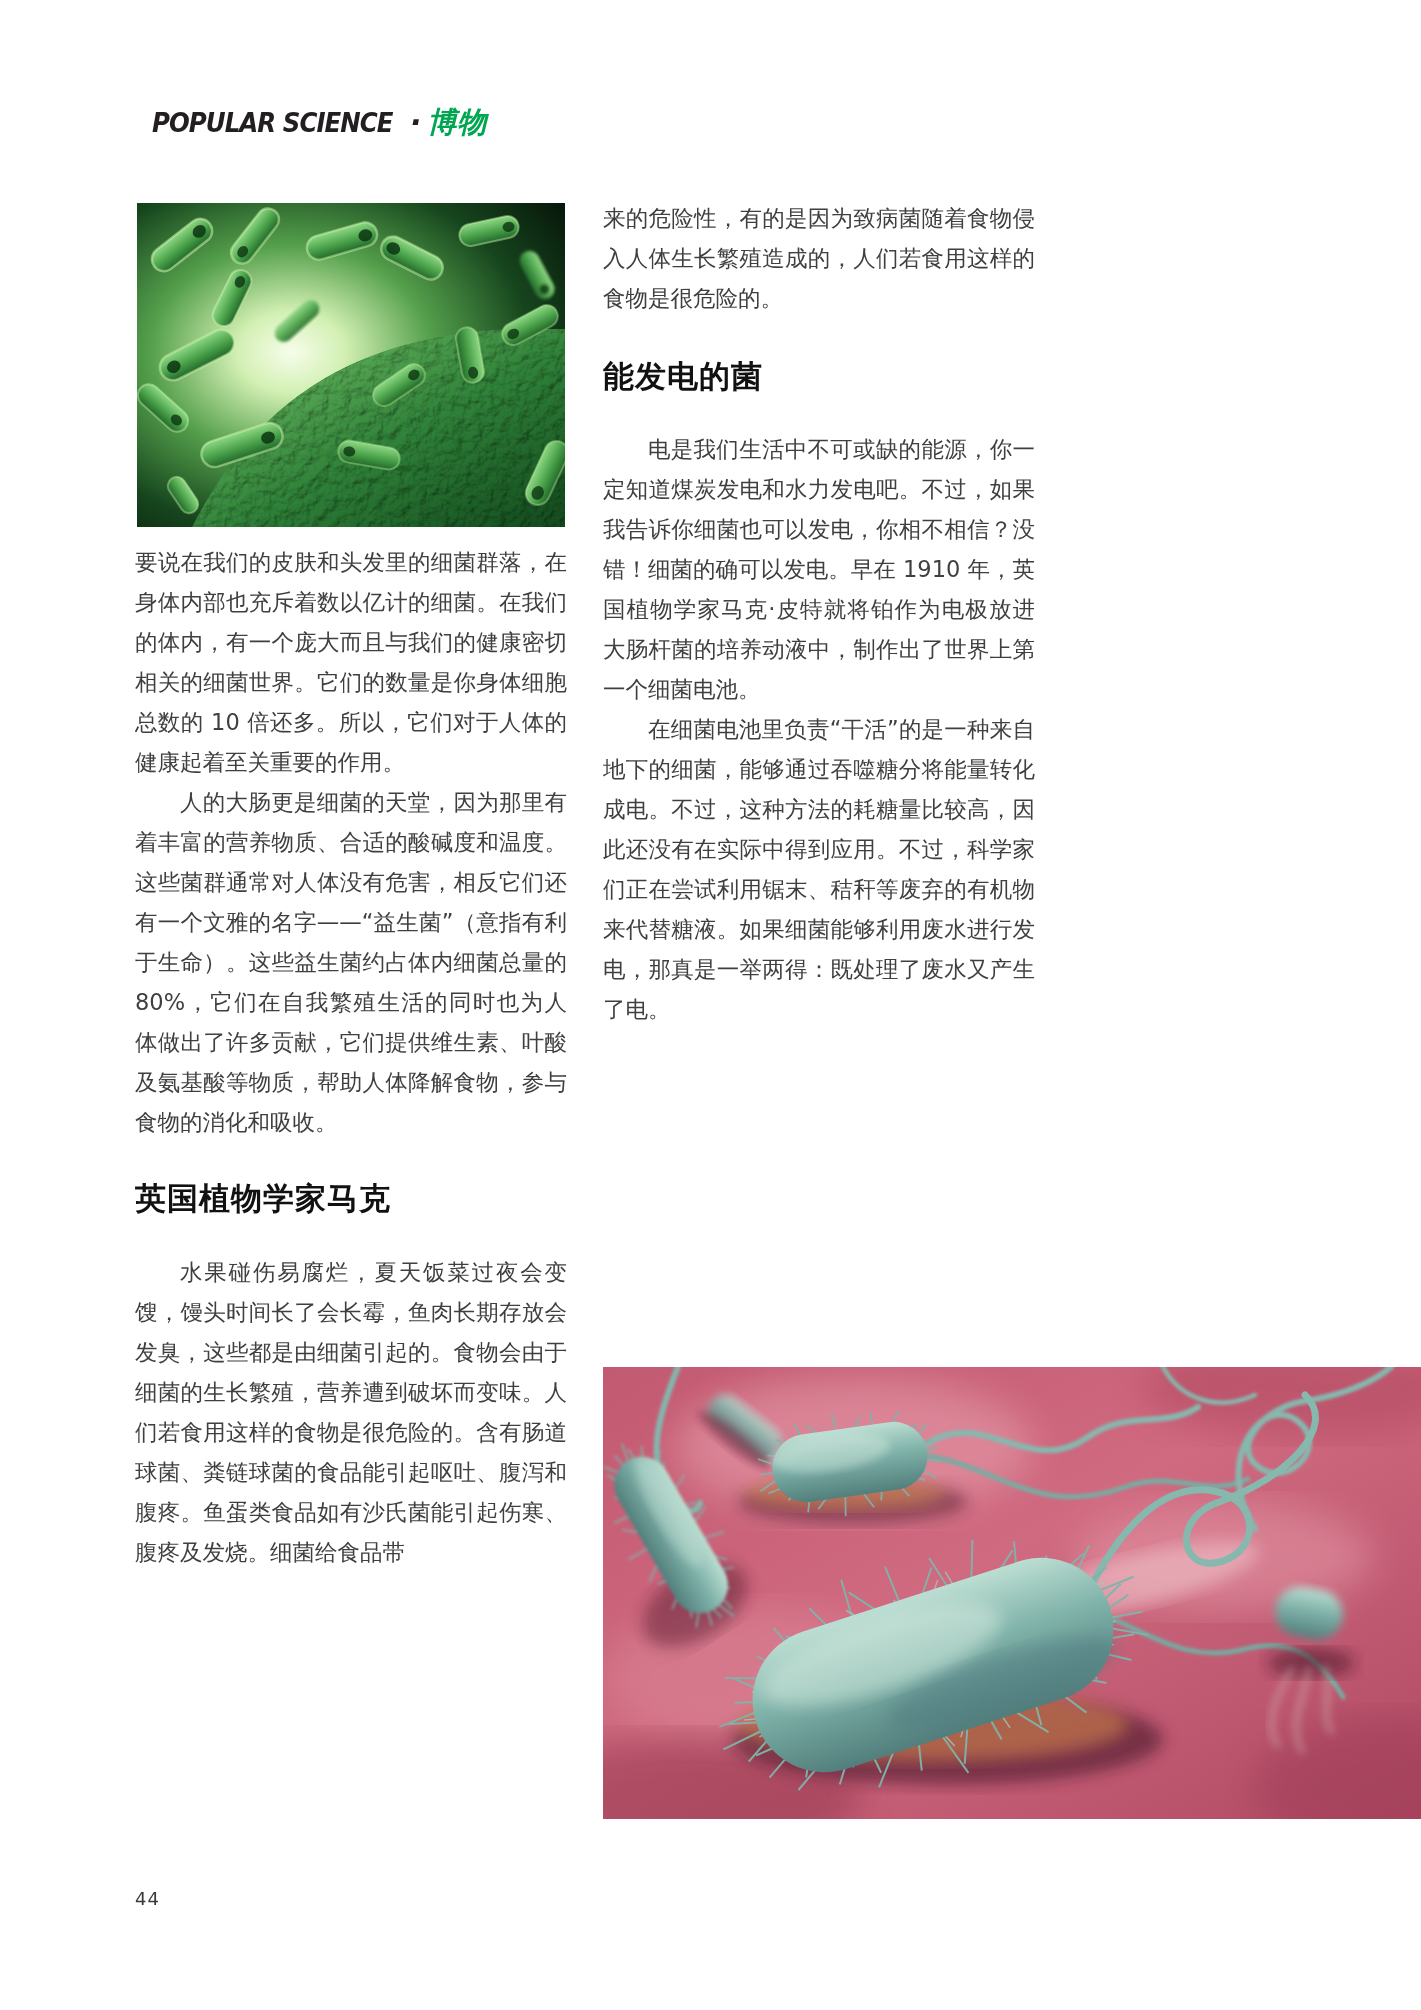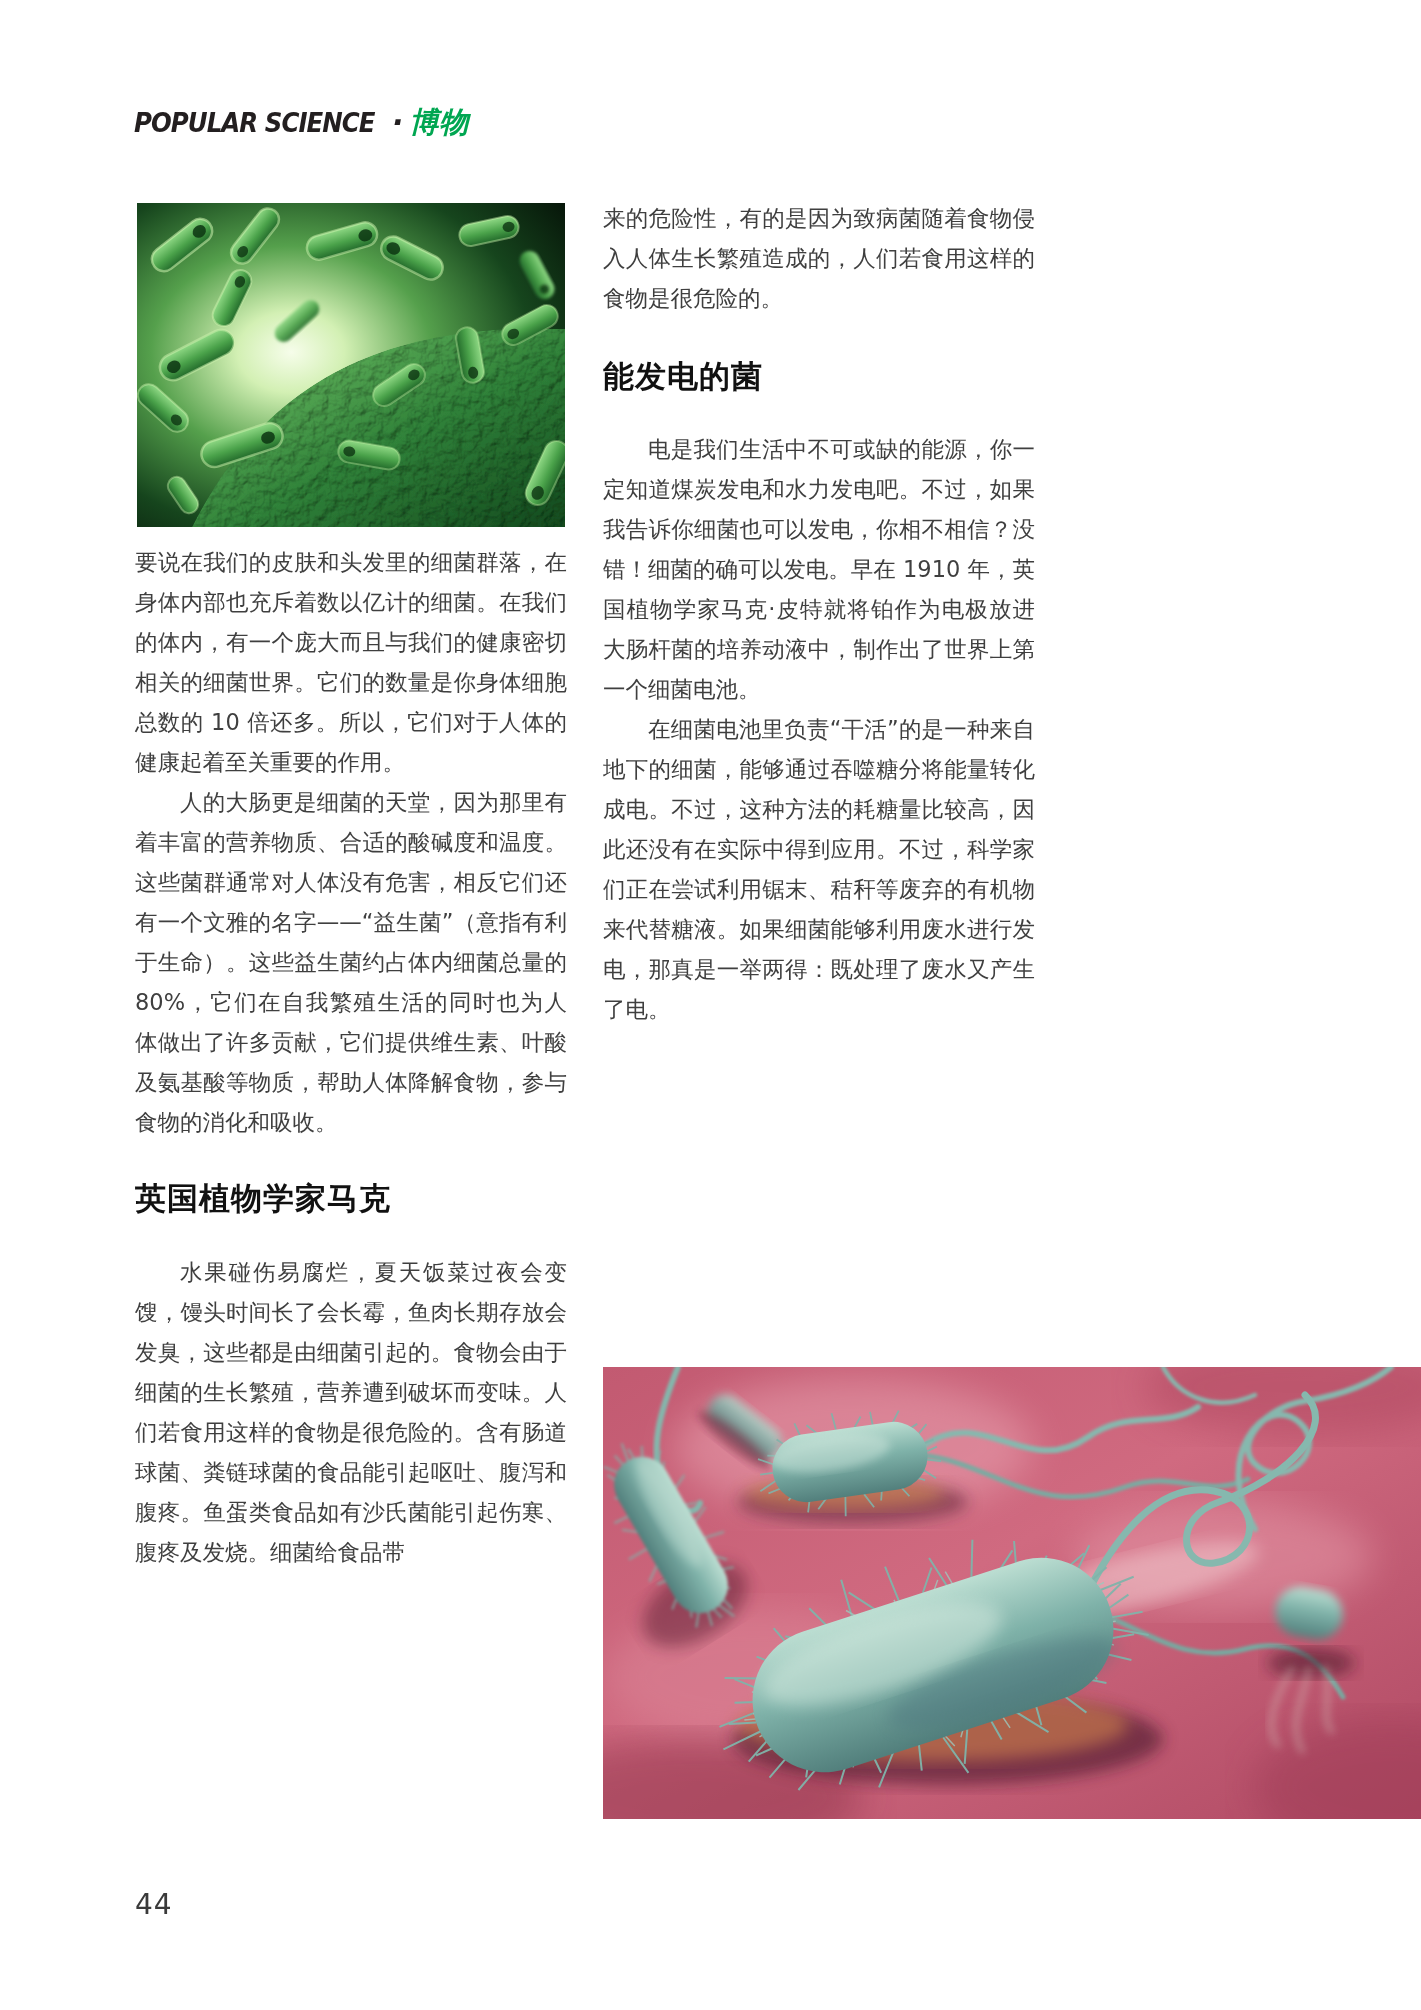--- a/index.html
+++ b/index.html
@@ -1,40 +1,40 @@
 <!DOCTYPE html>
 <html><head>
 <meta charset="utf-8">
 <style>
   html,body{margin:0;padding:0;background:#888;}
   .page{
     position:relative;width:1421px;height:2010px;background:#ffffff;
     font-family:"DejaVu Sans",sans-serif;overflow:hidden;margin:0 auto;
   }
   
-  .hdr{position:absolute;left:134px;top:103px;white-space:nowrap;font-style:italic;font-weight:800;}
+  .hdr{position:absolute;left:152px;top:103px;white-space:nowrap;font-style:italic;font-weight:800;}
   .hdr .brand{font-size:26px;letter-spacing:-1px;color:#231f20;display:inline-block;transform:scaleX(.94);transform-origin:left;}
   .hdr .dot{font-size:30px;color:#231f20;margin:0 6px 0 2px;vertical-align:-1px;}
   .hdr .section{font-size:29px;color:#00a651;letter-spacing:1px;}
   
   figure{margin:0;padding:0;position:absolute;}
   .fig-green{left:137px;top:203px;width:428px;height:324px;}
   .fig-pink{left:603px;top:1367px;width:818px;height:452px;}
   figure svg{display:block;width:100%;height:100%;}
   
   .col{position:absolute;width:432px;font-size:22.5px;line-height:40px;color:#3f3f3f;
        text-align:justify;text-justify:inter-ideograph;}
   .col-left{left:135px;top:542px;}
   .col-right{left:603px;top:198px;}
   .col p{margin:0;}
   .col p.indent{text-indent:2em;}
   .col h2{font-size:31px;line-height:40px;font-weight:700;color:#111;letter-spacing:1px;}
   .col-left h2{margin:36px 0 34px 0;}
   .col-right h2{margin:38px 0 33px 0;}
-  .pageno{position:absolute;left:135px;top:1888px;font-size:28px;color:#3a3a3a;letter-spacing:1px;text-align:right;}
+  .pageno{position:absolute;left:135px;top:1888px;font-size:18px;color:#3a3a3a;letter-spacing:1px;text-align:right;}
 </style>
 </head>
 <body>
 
 <div class="page">
 
   <div class="hdr">
     <span class="brand">POPULAR SCIENCE</span><span class="dot">·</span><span class="section">博物</span>
   </div>
 

